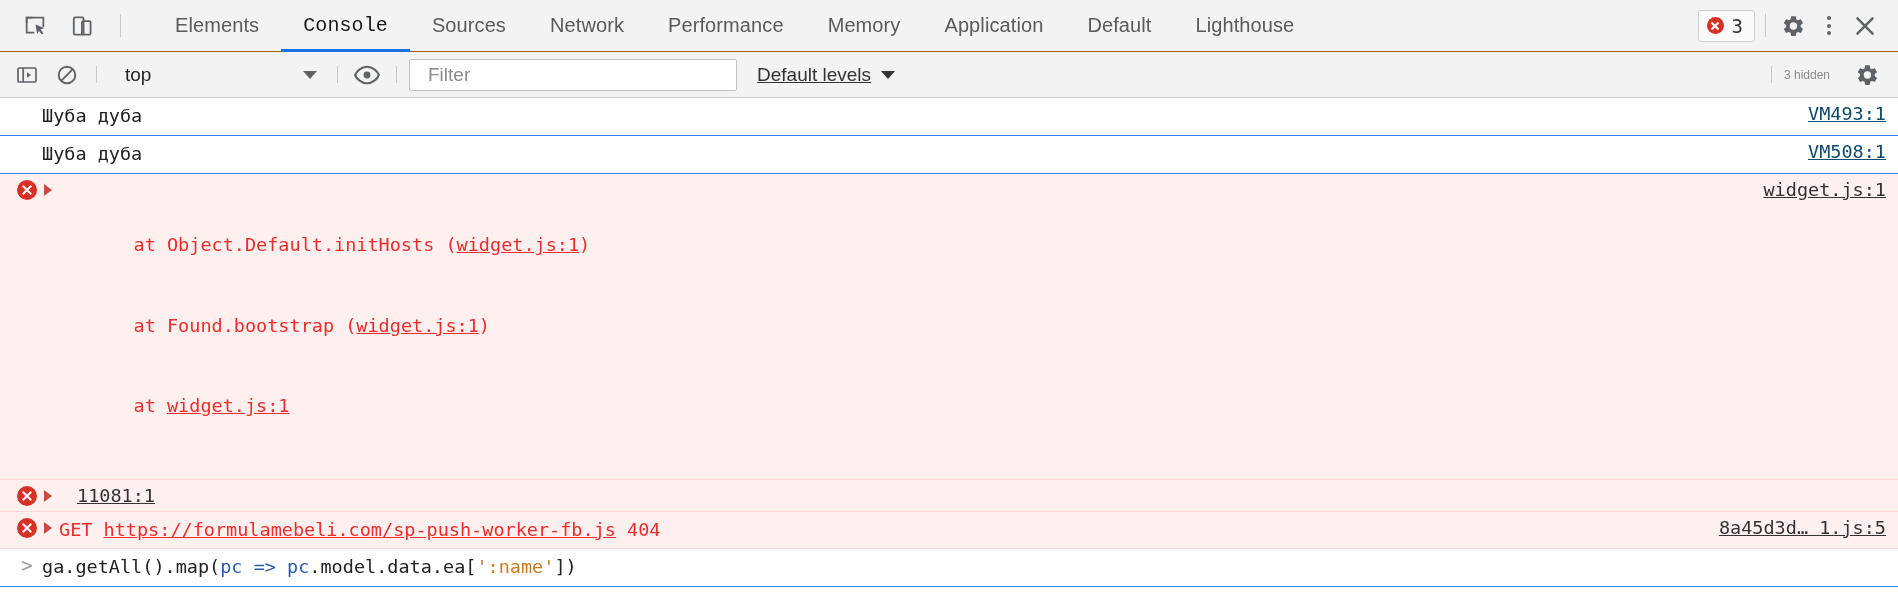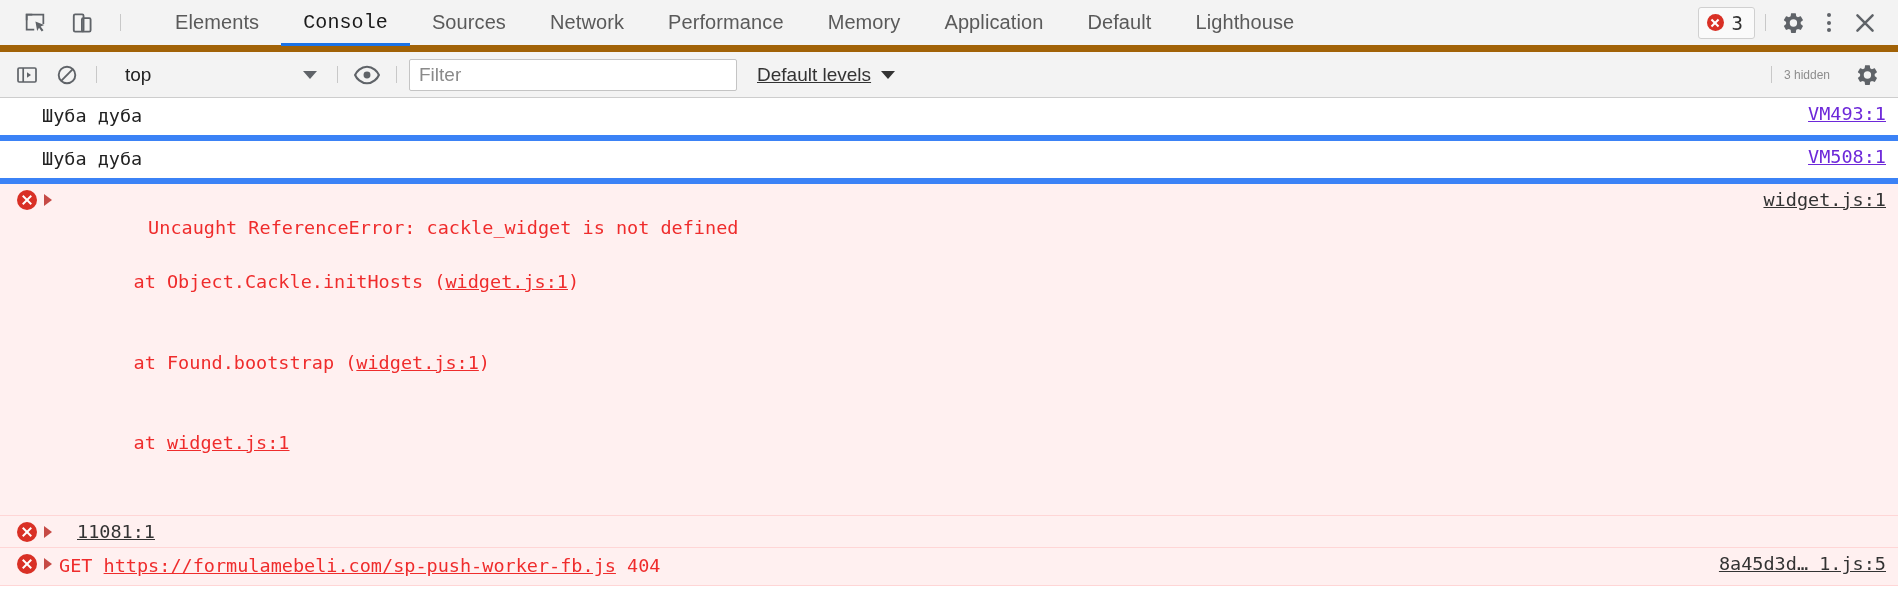--- a/index.html
+++ b/index.html
@@ -17,21 +17,21 @@
     display: flex;
     flex-direction: column;
     background: #ffffff;
   }
 
   
   .tabbar {
     height: 52px;
     min-height: 52px;
     background: #f3f3f3;
-    border-bottom: 7px solid #a16207;
+    border-bottom: 1px solid #a16207;
     display: flex;
     align-items: stretch;
     position: relative;
   }
   .tabbar-icons {
     display: flex;
     align-items: center;
     padding: 0 10px 0 18px;
     gap: 14px;
   }
@@ -151,21 +151,21 @@
     border-top: 8px solid #5f6368;
   }
   .filter-input {
     width: 328px;
     height: 32px;
     border: 1px solid #c4c4c4;
     border-radius: 2px;
     background: #fff;
     font-size: 19px;
     color: #737373;
-    padding: 0 9px;
+    padding: 0 18px;
     font-family: "Liberation Sans", sans-serif;
     outline: none;
   }
   .filter-input::placeholder { color: #8a8a8a; }
   .levels {
     display: flex; align-items: center; gap: 10px;
     font-size: 19px; color: #333;
     cursor: pointer;
     margin-left: 14px;
     white-space: nowrap;
@@ -184,21 +184,21 @@
   .console {
     flex: 1;
     overflow: hidden;
     background: #fff;
     font-family: "DejaVu Sans Mono", monospace;
     font-size: 18.5px;
   }
   .row {
     display: flex;
     align-items: flex-start;
-    border-bottom: 6px solid #3b82f6;
+    border-bottom: 1px solid #3b82f6;
     padding: 4px 12px 5px 12px;
     min-height: 31px;
     position: relative;
   }
   .row.log     { background: #ffffff; }
   .row.error   { background: #fff0f0; border-bottom: 1px solid #ffd6d6; }
   .row.input   { background: #ffffff; }
 
   .gutter {
     width: 30px;
@@ -225,21 +225,21 @@
   .msg {
     flex: 1;
     white-space: pre-wrap;
     word-break: break-all;
     line-height: 1.45;
     padding-top: 1px;
   }
   .msg.logtext { color: #222; }
   .msg.errtext { color: #ef2c2c; }
   .src {
-    color: #6d28d9;
+    color: #0c4a6e;
     text-decoration: underline;
     padding-left: 18px;
     white-space: nowrap;
     align-self: flex-start;
     cursor: pointer;
     padding-top: 1px;
   }
   .src.err { color: #333; }
   a.ul {
     color: inherit;
@@ -395,22 +395,21 @@
       <div class="msg logtext">Шуба дуба</div>
       <div class="src">VM508:1</div>
     </div>
 
     <div class="row error">
       <div class="gutter">
         <span class="circle-x"></span>
       </div>
       <span class="chev red"></span>
       <div class="msg errtext">
-        <span>Uncaught ReferenceError: cackle_widget is not defined</span>
-        <span class="stack"><span>    at Object.Cackle.initHosts (</span><a class="ul u-red">widget.js:1</a><span>)</span></span>
+        <span class="stack"><span>    at Object.Default.initHosts (</span><a class="ul u-red">widget.js:1</a><span>)</span></span>
         <span class="stack"><span>    at Found.bootstrap (</span><a class="ul u-red">widget.js:1</a><span>)</span></span>
         <span class="stack"><span>    at </span><a class="ul u-red">widget.js:1</a></span>
       </div>
       <div class="src err">widget.js:1</div>
     </div>
 
     <div class="row error">
       <div class="gutter">
         <span class="circle-x"></span>
       </div>

